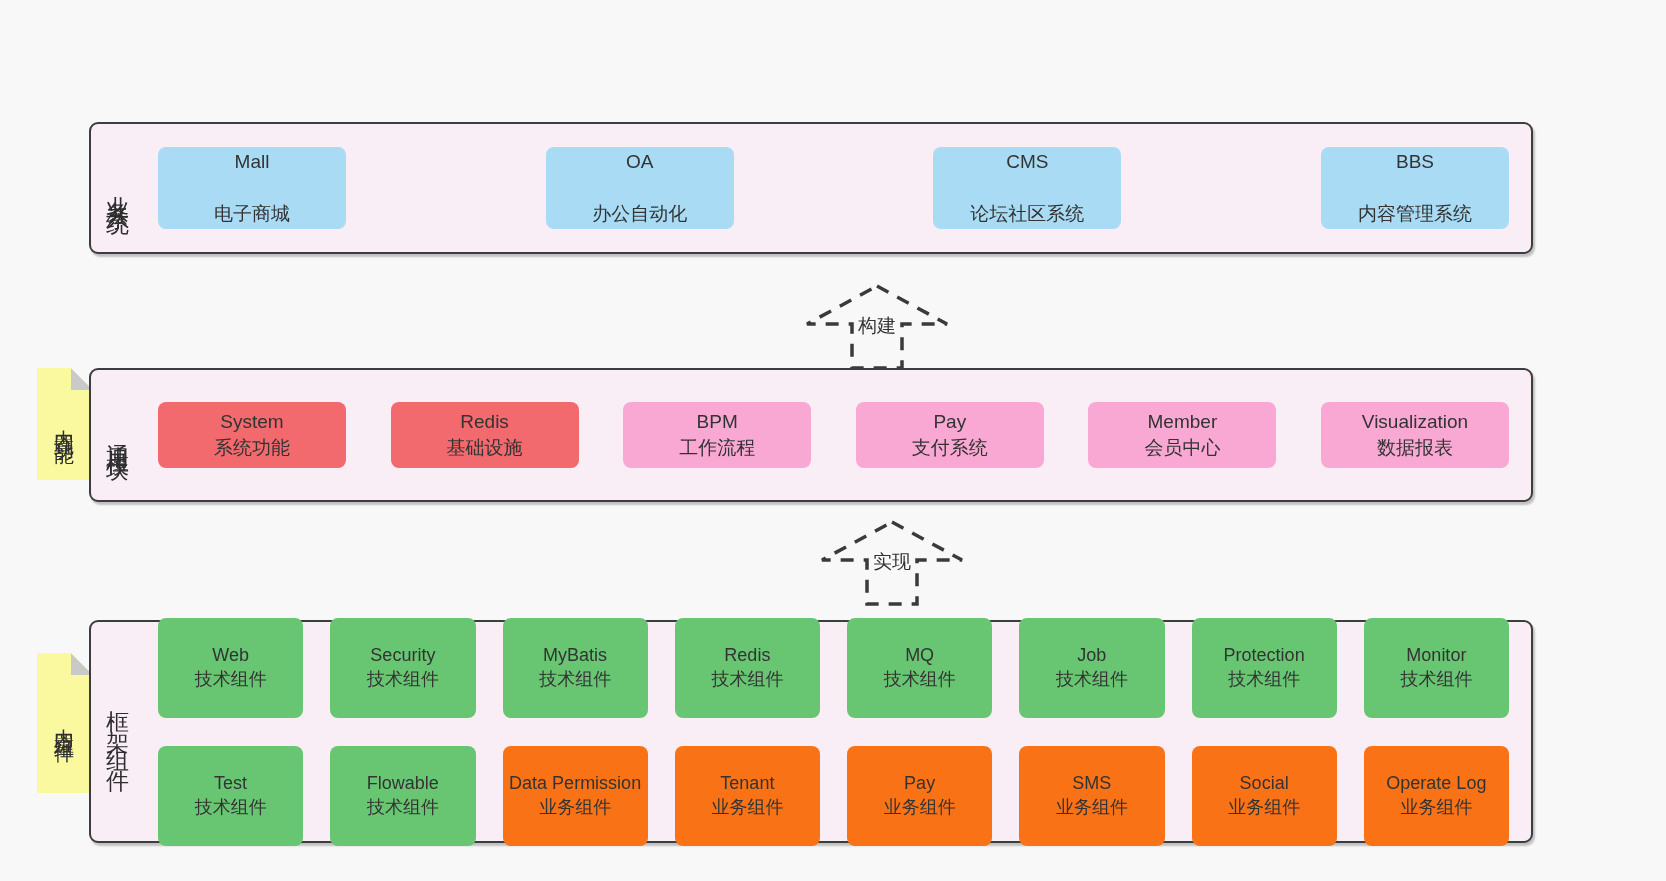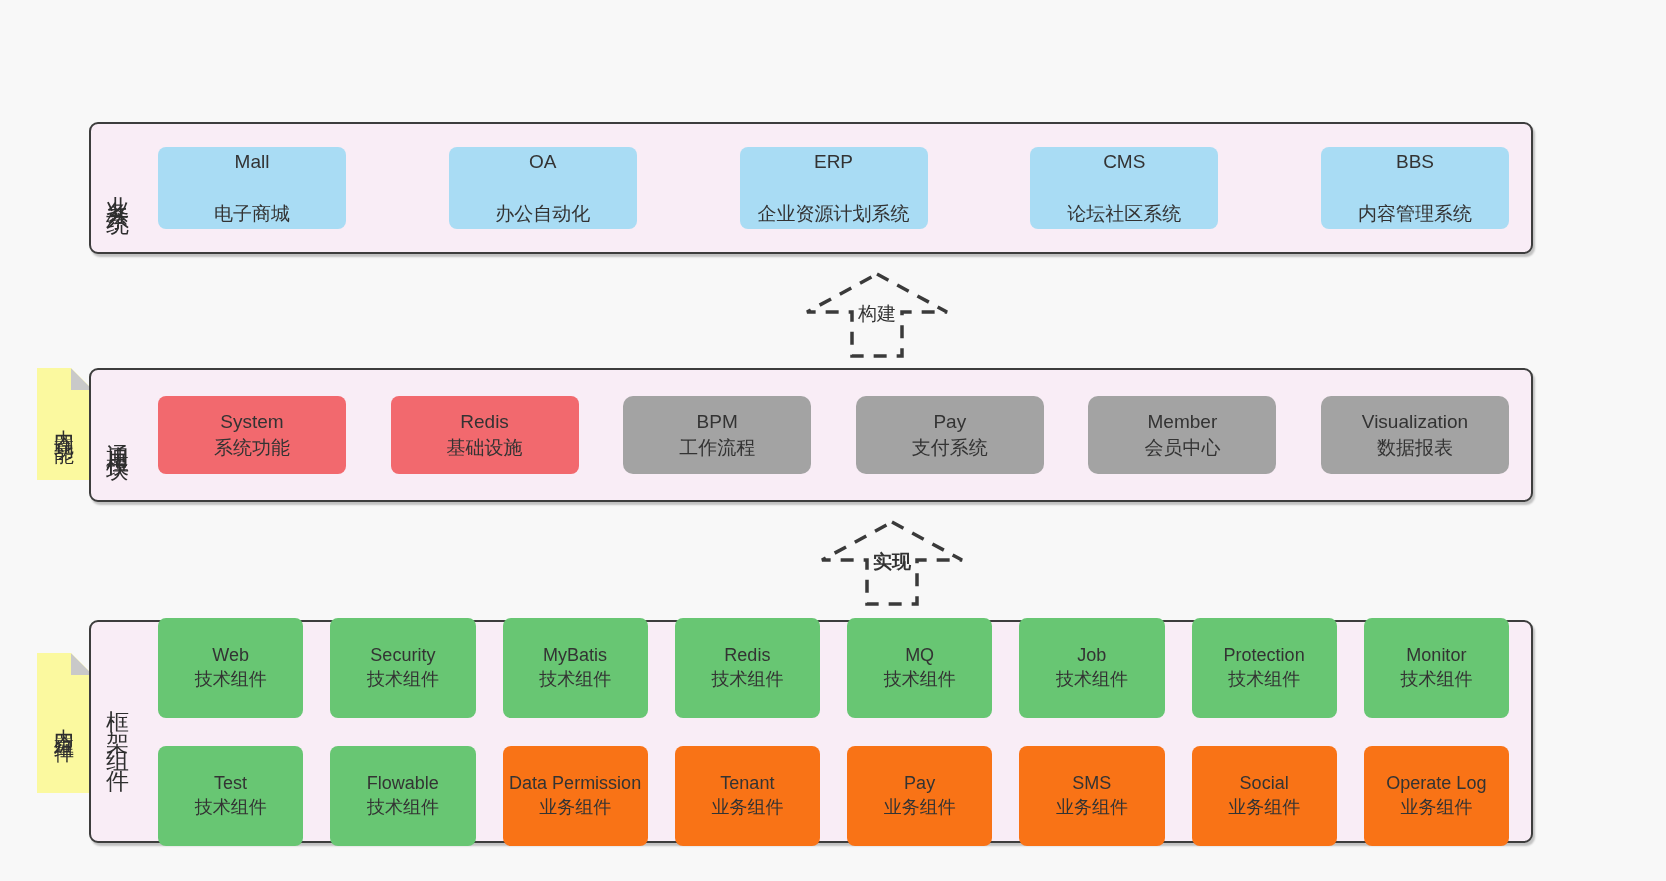--- a/index.html
+++ b/index.html
@@ -26,48 +26,48 @@
   .band--tall .band-label{letter-spacing:20px;}
 
   .band-boxes{flex:1;display:flex;justify-content:space-between;align-items:center;}
   .band-grid{flex:1;display:grid;grid-template-columns:repeat(8,1fr);column-gap:27px;row-gap:28px;}
 
   .box{
     border-radius:8px;display:flex;flex-direction:column;align-items:center;justify-content:center;
     text-align:center;color:#333;font-size:19px;line-height:1.35;padding:4px 6px;box-sizing:border-box;
   }
   .band1 .box{width:188px;height:82px;gap:26px;}
-  .band2 .box{width:188px;height:78px;}
+  .band2 .box{width:188px;height:66px;}
   .band--tall .box{height:100px;font-size:18px;line-height:1.28;}
 
   .v-blue{background:#a9dcf4;}
   .v-red{background:#f2696e;}
-  .v-pink{background:#a3a3a3;border-radius:10px;}
+  .v-pink{background:#f9a8d4;}
   .v-green{background:#68c673;}
   .v-lightgreen{background:#f97316;}
 
   .sticky{
     position:absolute;left:37px;width:56px;z-index:1;background:#fbf99f;
     clip-path:polygon(0 0,calc(100% - 22px) 0,100% 22px,100% 100%,0 100%);
     display:flex;align-items:center;justify-content:center;
   }
   .sticky1{top:368px;height:112px;}
   .sticky2{top:653px;height:140px;}
   .sticky-fold{
     position:absolute;top:0;right:0;width:22px;height:22px;background:#c9c9c9;
     clip-path:polygon(0 0,100% 100%,0 100%);
   }
   .sticky-label{
     writing-mode:vertical-rl;text-orientation:upright;
     font-size:20px;letter-spacing:5px;color:#2e2e2e;
   }
 
   .arrow{position:absolute;width:144px;height:86px;z-index:1;}
-  .arrow1{left:805px;top:272px;}
-  .arrow2{left:820px;top:520px;font-weight:bold;}
+  .arrow1{left:805px;top:284px;}
+  .arrow2{left:820px;top:520px;}
   .arrow svg{display:block;width:144px;height:86px;}
   .arrow-label{
     position:absolute;left:50%;top:29px;transform:translateX(-50%);
     background:#f8f8f8;padding:0 3px;font-size:19px;color:#333;white-space:nowrap;
   }
 </style>
 </head>
 <body>
 
 <div class="canvas">
@@ -85,24 +85,20 @@
   <section class="band band1">
     <div class="band-label">业务系统</div>
     <div class="band-boxes">
         <div class="box v-blue">
           <div class="box-name">Mall</div>
           <div class="box-desc">电子商城</div>
         </div>
         <div class="box v-blue">
           <div class="box-name">OA</div>
           <div class="box-desc">办公自动化</div>
-        </div>
-        <div class="box v-blue">
-          <div class="box-name">ERP</div>
-          <div class="box-desc">企业资源计划系统</div>
         </div>
         <div class="box v-blue">
           <div class="box-name">CMS</div>
           <div class="box-desc">论坛社区系统</div>
         </div>
         <div class="box v-blue">
           <div class="box-name">BBS</div>
           <div class="box-desc">内容管理系统</div>
         </div>
       </div>

